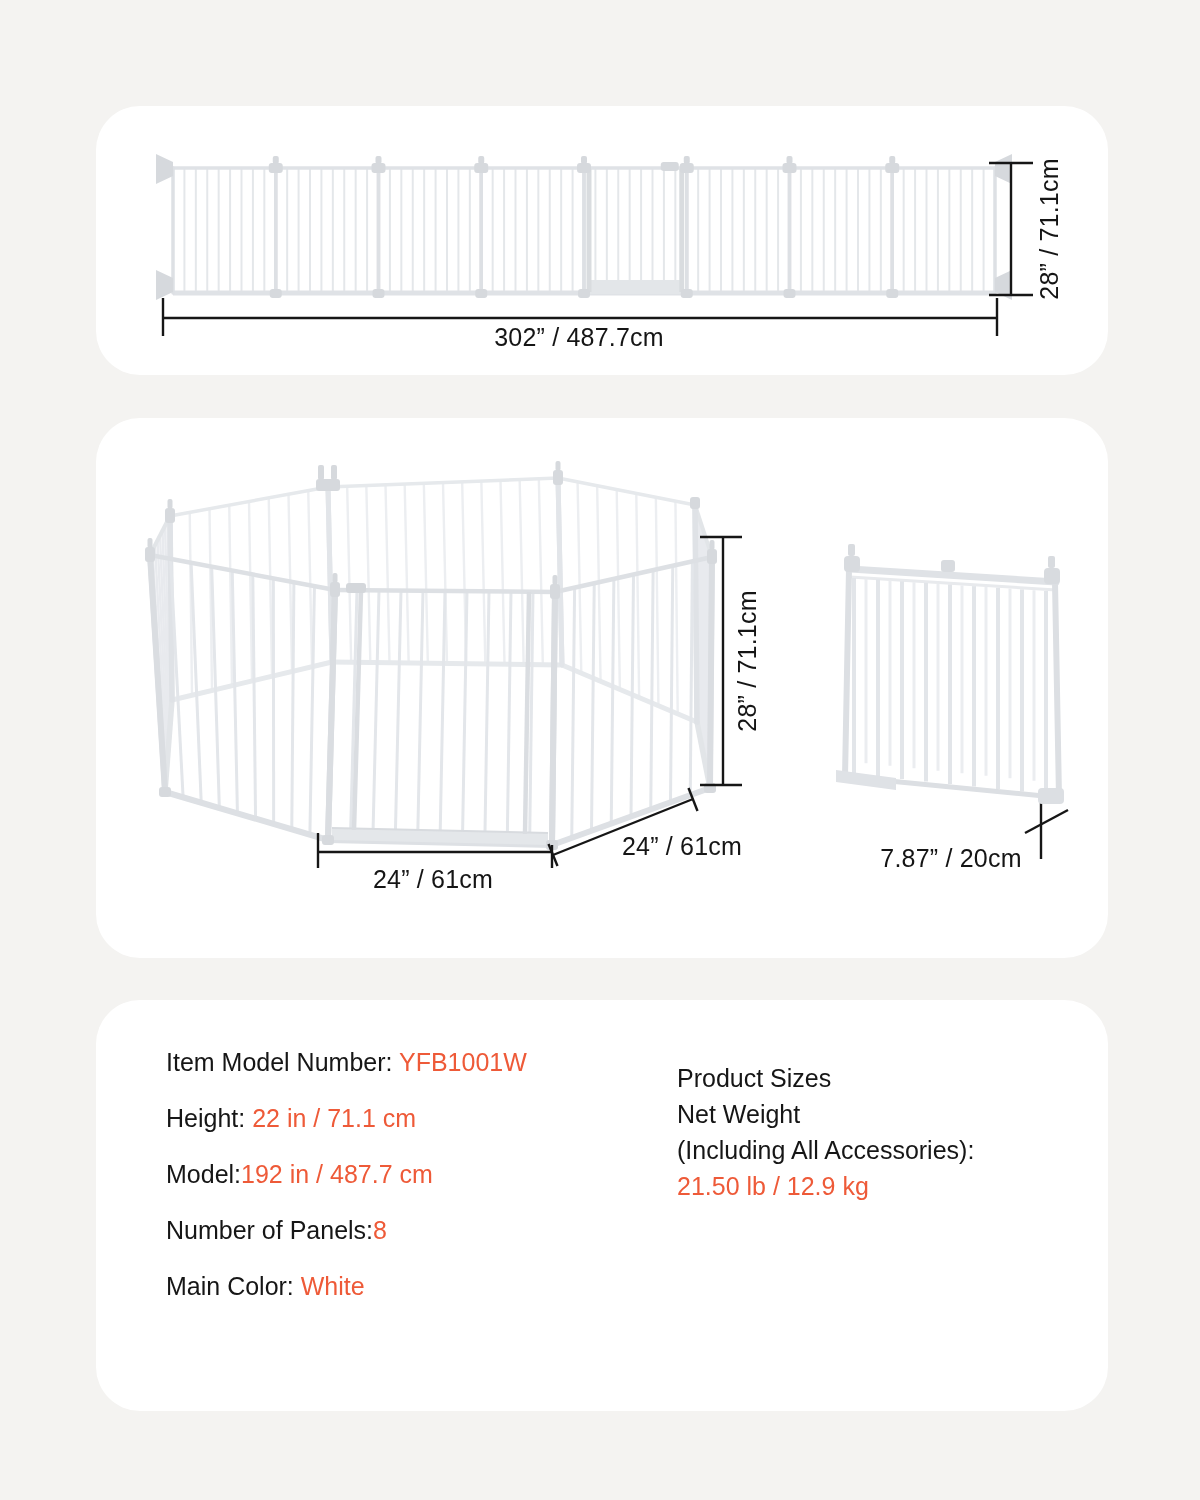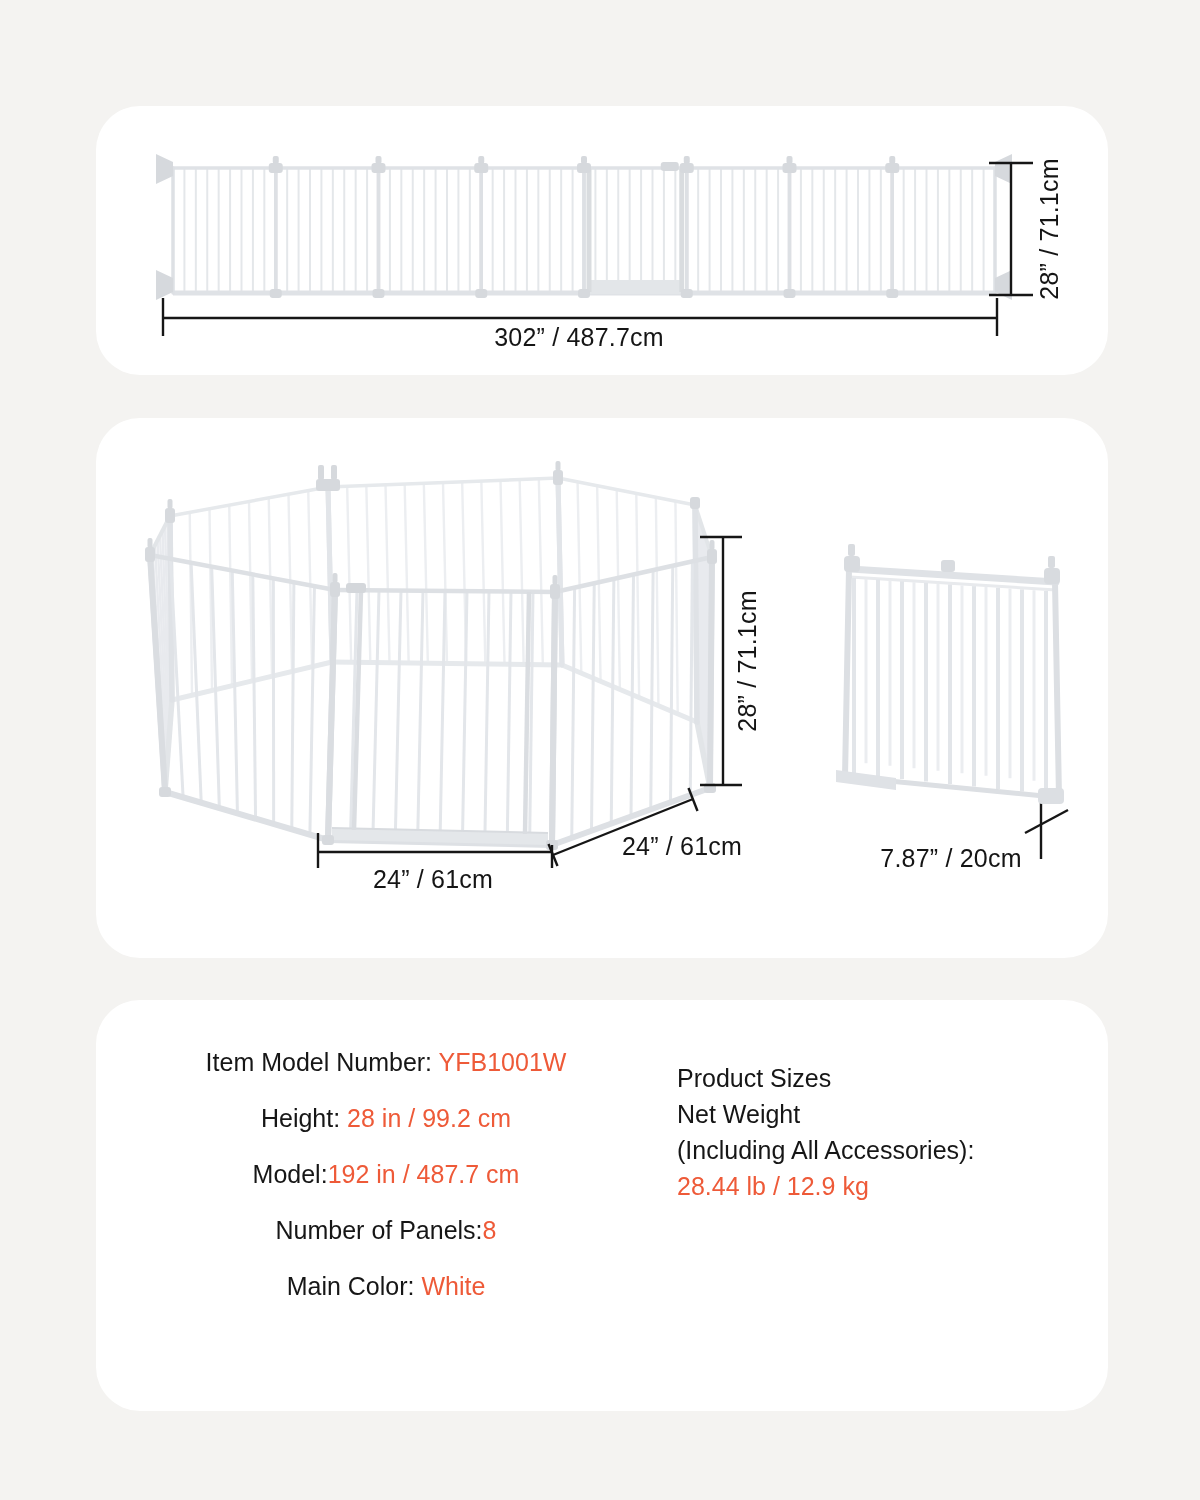--- a/index.html
+++ b/index.html
@@ -19,21 +19,21 @@
   #card-specs{top:1000px;height:411px;}
   .card svg{position:absolute;left:0;top:0;}
   .dim-label{
     position:absolute;
     font-size:25px;font-weight:500;color:#151515;
     white-space:nowrap;letter-spacing:.2px;
     transform:translate(-50%,-50%);
   }
   .dim-label.rot{transform:translate(-50%,-50%) rotate(-90deg);}
   .spec-col{position:absolute;}
-  #spec-left{left:70px;top:45px;width:440px;text-align:center;}
+  #spec-left{left:70px;top:45px;width:440px;}
   #spec-right{left:581px;top:60px;width:400px;}
   .spec-row{height:34px;line-height:34px;margin-bottom:22px;font-size:25px;color:#161616;}
   .spec-row .v{color:var(--accent,#EE5A38);}
   .spec-block{font-size:25px;line-height:36px;color:#161616;}
   .spec-block .orange{color:var(--accent,#EE5A38);}
   #block-weight{}
 </style>
 </head>
 <body>
 
@@ -341,28 +341,28 @@
     </svg>
   <div class="dim-label rot" style="left:651px;top:243px;">28” / 71.1cm</div>
   <div class="dim-label" style="left:337px;top:461px;">24” / 61cm</div>
   <div class="dim-label" style="left:586px;top:428px;">24” / 61cm</div>
   <div class="dim-label" style="left:855px;top:440px;">7.87” / 20cm</div>
 </section>
 
 <section class="card" id="card-specs">
   <div class="spec-col" id="spec-left">
     <div class="spec-row"><span class="k">Item Model Number: </span><span class="v">YFB1001W</span></div>
-    <div class="spec-row"><span class="k">Height: </span><span class="v">28 in / 99.2 cm</span></div>
+    <div class="spec-row"><span class="k">Height: </span><span class="v">22 in / 71.1 cm</span></div>
     <div class="spec-row"><span class="k">Model:</span><span class="v">192 in / 487.7 cm</span></div>
     <div class="spec-row"><span class="k">Number of Panels:</span><span class="v">8</span></div>
     <div class="spec-row"><span class="k">Main Color: </span><span class="v">White</span></div>
   </div>
   <div class="spec-col" id="spec-right">
     <div class="spec-block" id="block-sizes">
       <div>Product Sizes</div>
     </div>
     <div class="spec-block" id="block-weight">
       <div>Net Weight</div>
       <div>(Including All Accessories):</div>
-      <div class="orange">28.44 lb / 12.9 kg</div>
+      <div class="orange">21.50 lb / 12.9 kg</div>
     </div>
   </div>
 </section>
 
 </body></html>

